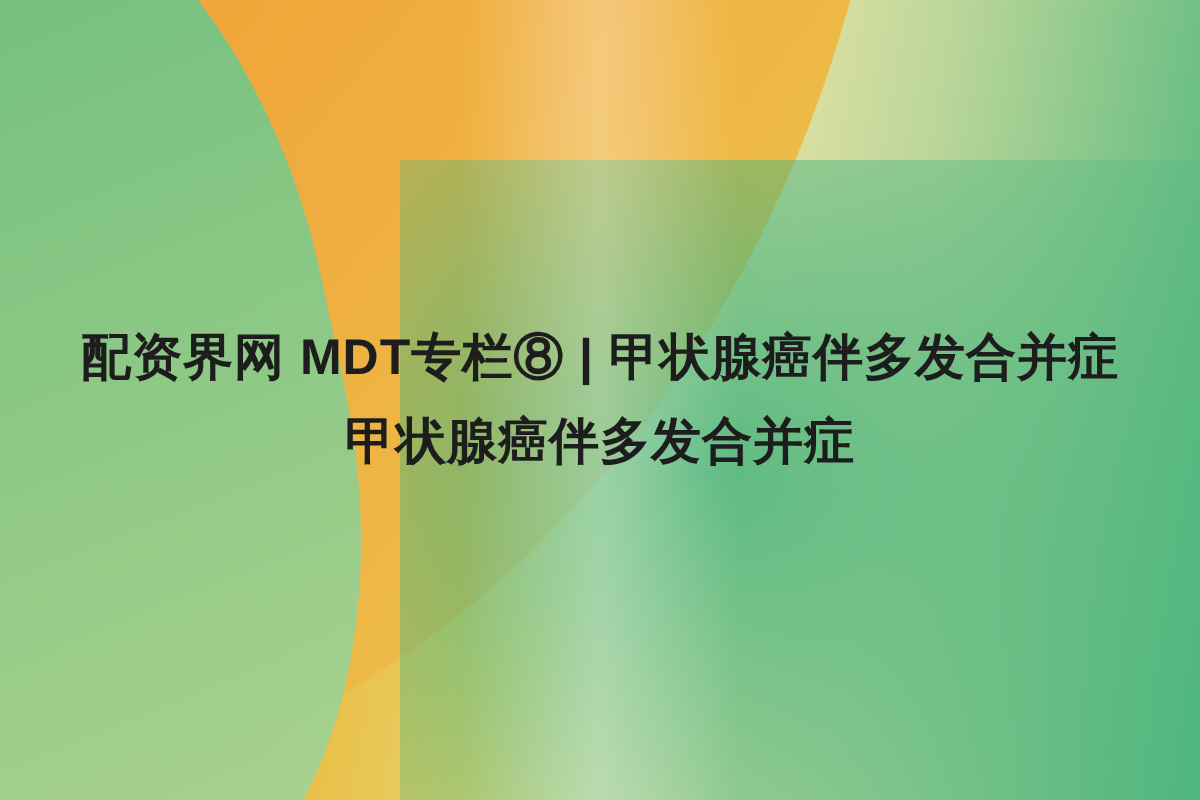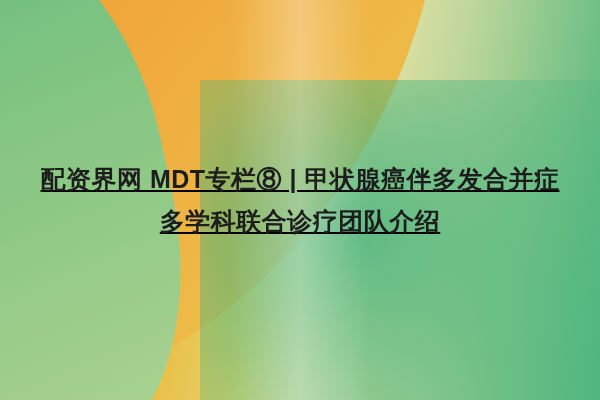--- a/index.html
+++ b/index.html
@@ -74,21 +74,20 @@
     position: absolute;
     left: 0;
     top: 0;
     width: 600px;
     height: 400px;
     display: flex;
     flex-direction: column;
     align-items: center;
     justify-content: center;
     text-align: center;
-    text-decoration: underline;
   }
   .title-line {
     color: #1d1d1d;
     font-size: 25px;
     font-weight: bold;
     line-height: 42px;
     letter-spacing: 0.5px;
     white-space: nowrap;
   }
 </style>
@@ -96,15 +95,15 @@
 <body>
 
 <div id="banner">
   <div id="wedge-orange"></div>
   <div id="wedge-left"></div>
   <div id="wedge-green-br"></div>
   <div id="sheen"></div>
 
   <div id="title-wrap">
     <div class="title-line">配资界网 MDT专栏⑧ | 甲状腺癌伴多发合并症</div>
-    <div class="title-line">多学科联合诊疗团队介绍</div>
+    <div class="title-line">甲状腺癌伴多发合并症</div>
   </div>
 </div>
 
 </body></html>

